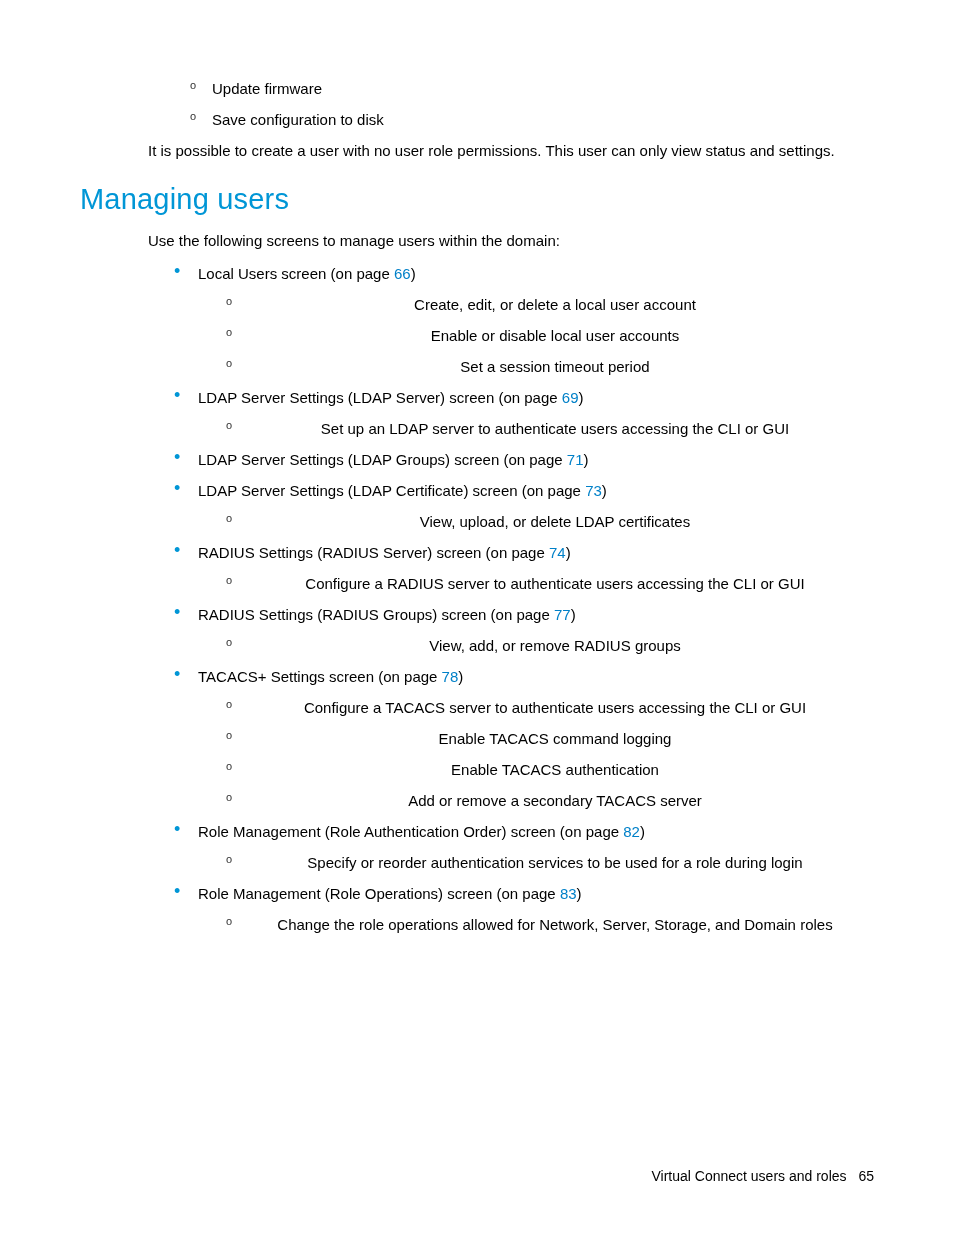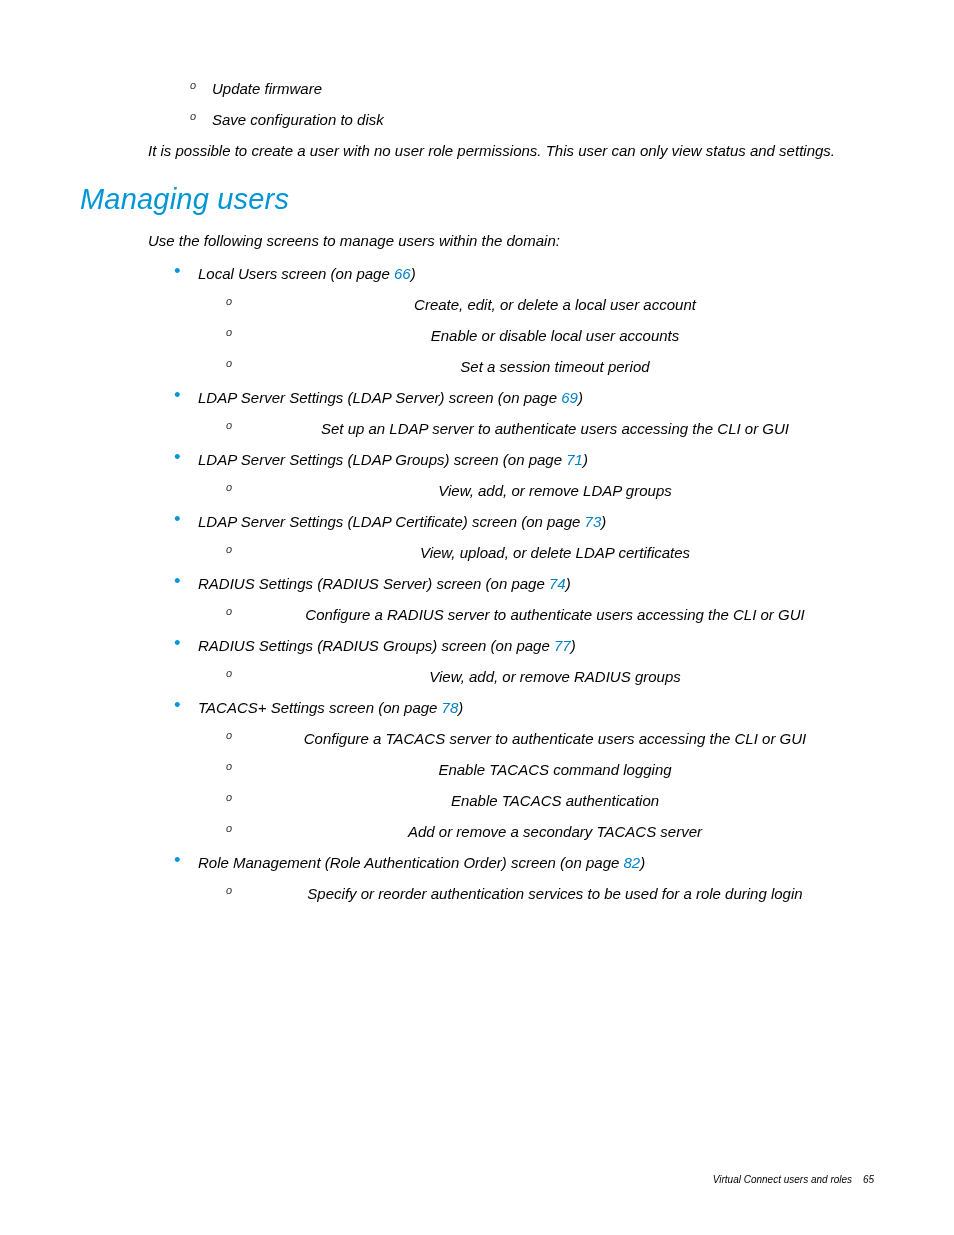--- a/index.html
+++ b/index.html
@@ -13,21 +13,20 @@
     color: #000;
     font-size: 15px;
     line-height: 1.4;
   }
   .page {
     position: relative;
     width: 954px;
     height: 1235px;
     box-sizing: border-box;
     padding: 78px 80px 0 80px;
-    font-style: italic;
   }
   .sub-list-top {
     margin: 0 0 8px 0;
     padding-left: 110px;
     list-style: none;
   }
   .sub-list-top li {
     position: relative;
     margin-bottom: 10px;
     padding-left: 22px;
@@ -91,21 +90,21 @@
     font-size: 11px;
     color: #333;
   }
   .page-link {
     color: #0080c8;
   }
   .footer {
     position: absolute;
     bottom: 48px;
     right: 80px;
-    font-size: 10px;
+    font-size: 14px;
   }
   .footer .pn {
     margin-left: 8px;
   }
 </style>
 </head>
 <body>
 
 <div class="page">
 
@@ -122,41 +121,42 @@
 
   <ul class="bullets" id="main-list">
       <li><span>Local Users screen (on page </span><span class="page-link">66</span><span>)</span><ul class="sub">
           <li>Create, edit, or delete a local user account</li>
           <li>Enable or disable local user accounts</li>
           <li>Set a session timeout period</li>
         </ul></li>
       <li><span>LDAP Server Settings (LDAP Server) screen (on page </span><span class="page-link">69</span><span>)</span><ul class="sub">
           <li>Set up an LDAP server to authenticate users accessing the CLI or GUI</li>
         </ul></li>
-      <li><span>LDAP Server Settings (LDAP Groups) screen (on page </span><span class="page-link">71</span><span>)</span><ul class="sub">
-          <li>View, add, or remove LDAP groups</li>
-        </ul></li>
+      <li><span>LDAP Server Settings (LDAP Groups) screen (on page </span><span class="page-link">71</span><span>)</span></li>
       <li><span>LDAP Server Settings (LDAP Certificate) screen (on page </span><span class="page-link">73</span><span>)</span><ul class="sub">
           <li>View, upload, or delete LDAP certificates</li>
         </ul></li>
       <li><span>RADIUS Settings (RADIUS Server) screen (on page </span><span class="page-link">74</span><span>)</span><ul class="sub">
           <li>Configure a RADIUS server to authenticate users accessing the CLI or GUI</li>
         </ul></li>
       <li><span>RADIUS Settings (RADIUS Groups) screen (on page </span><span class="page-link">77</span><span>)</span><ul class="sub">
           <li>View, add, or remove RADIUS groups</li>
         </ul></li>
       <li><span>TACACS+ Settings screen (on page </span><span class="page-link">78</span><span>)</span><ul class="sub">
           <li>Configure a TACACS server to authenticate users accessing the CLI or GUI</li>
           <li>Enable TACACS command logging</li>
           <li>Enable TACACS authentication</li>
           <li>Add or remove a secondary TACACS server</li>
         </ul></li>
       <li><span>Role Management (Role Authentication Order) screen (on page </span><span class="page-link">82</span><span>)</span><ul class="sub">
           <li>Specify or reorder authentication services to be used for a role during login</li>
         </ul></li>
+      <li><span>Role Management (Role Operations) screen (on page </span><span class="page-link">83</span><span>)</span><ul class="sub">
+          <li>Change the role operations allowed for Network, Server, Storage, and Domain roles</li>
+        </ul></li>
     </ul>
 
   <div class="footer">
     <span>Virtual Connect users and roles</span>
     <span class="pn">65</span>
   </div>
 
 </div>
 
 </body></html>

